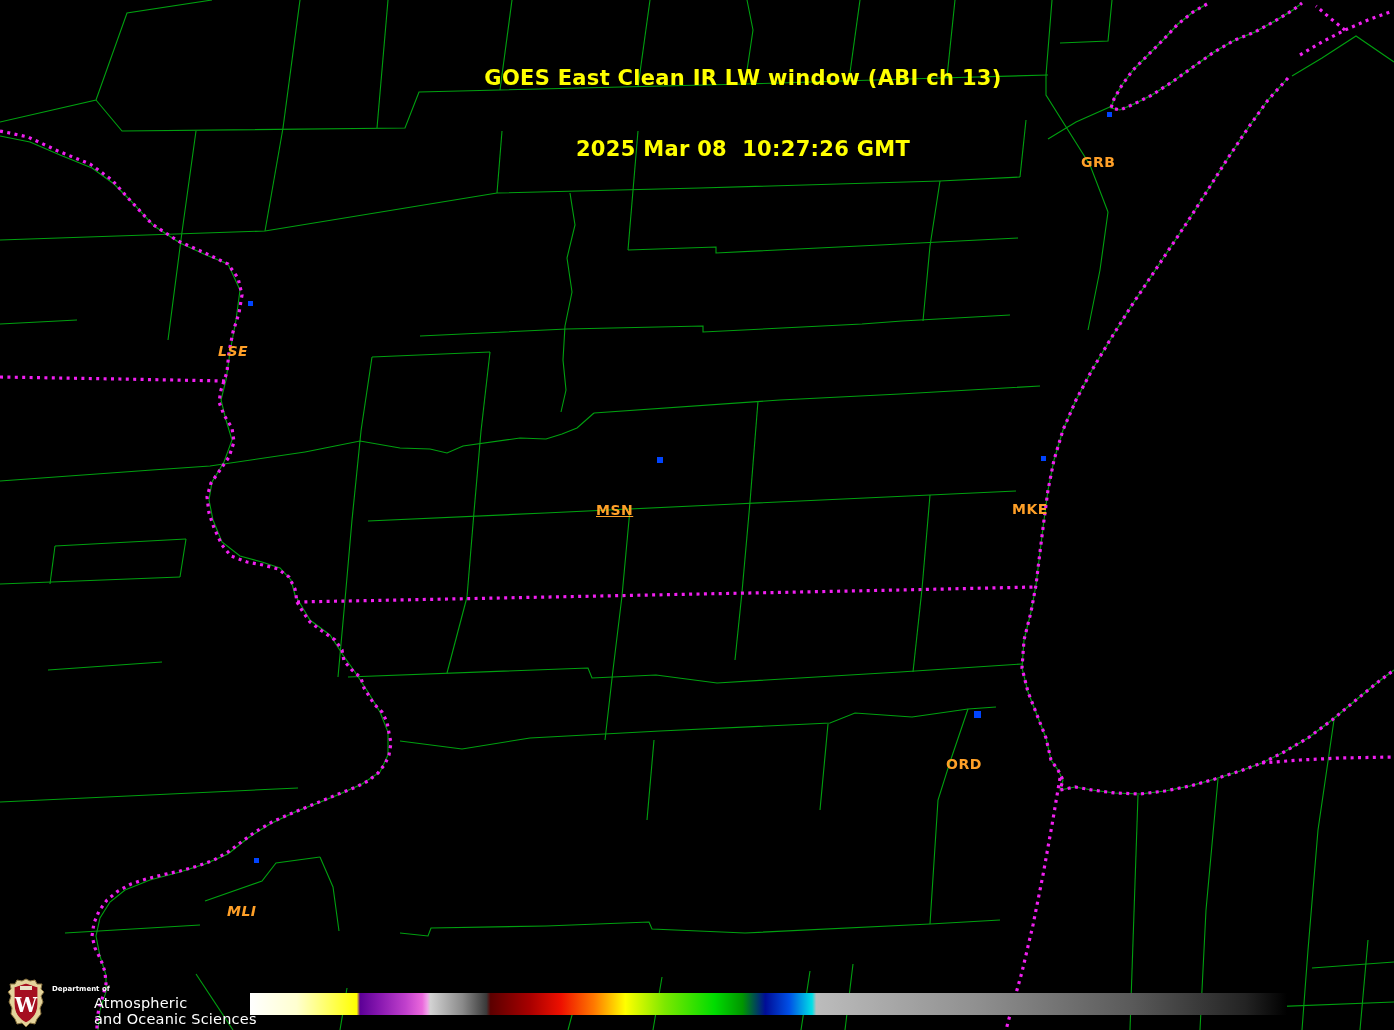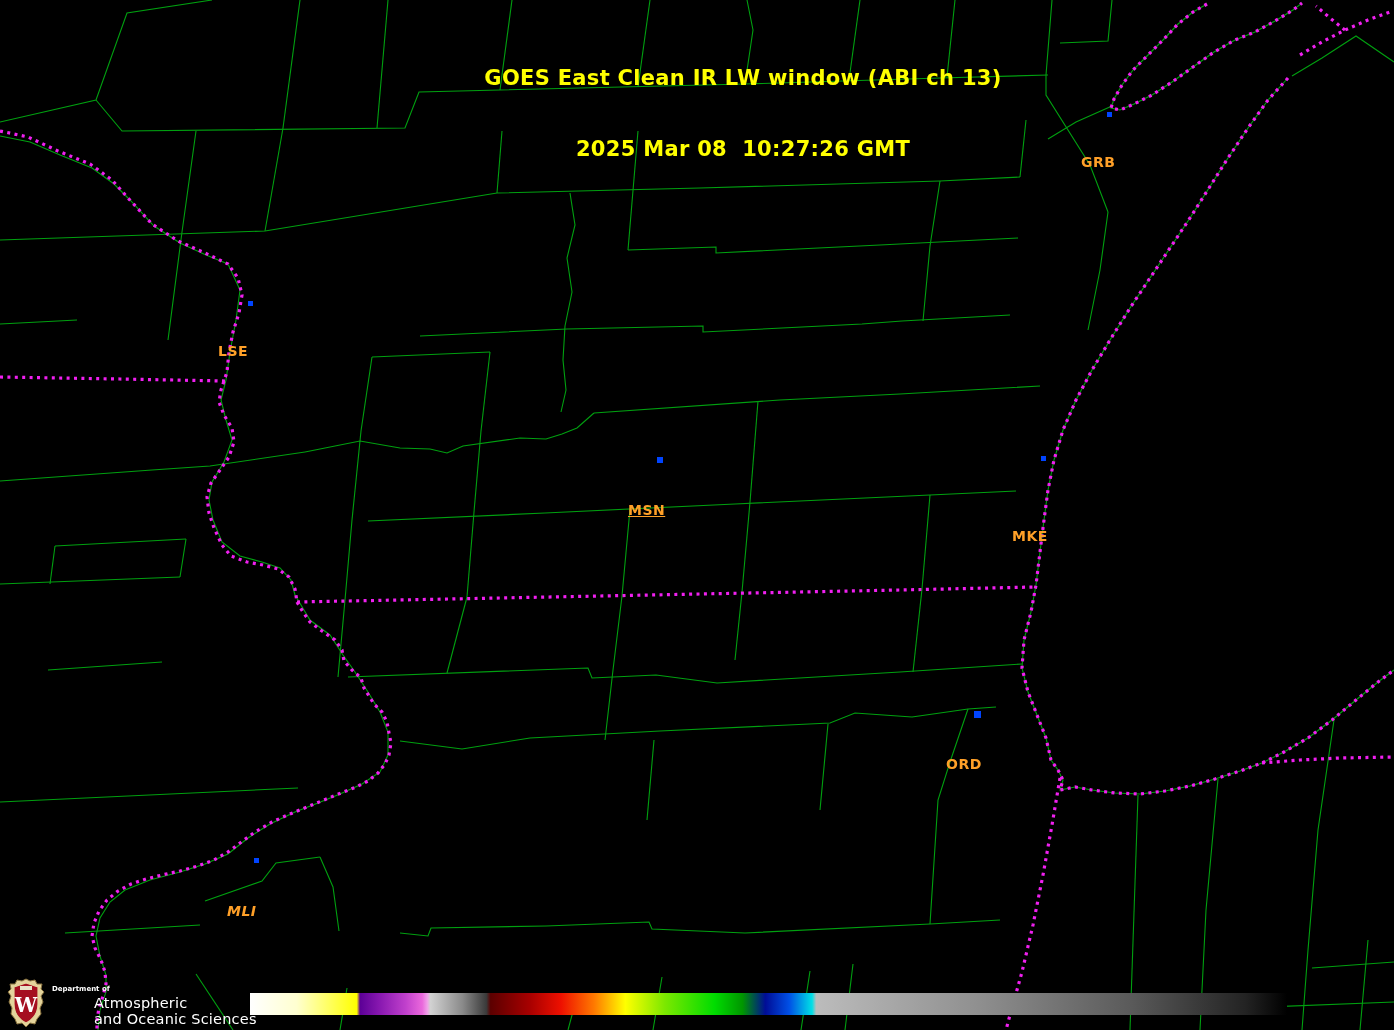--- a/index.html
+++ b/index.html
@@ -123,27 +123,27 @@
       </g>
   </svg>
 
   <div class="title-block" style="color: rgb(255, 255, 0);">
     <div>GOES East Clean IR LW window (ABI ch 13)</div>
     <div>2025 Mar 08  10:27:26 GMT</div>
   </div>
 
   <div id="stations">
       <div class="station-dot" style="left: 247.5px; top: 300.5px; width: 5px; height: 5px; background: rgb(0, 68, 255);"></div>
-      <div class="station-label" style="left: 218px; top: 305px;">LSE</div>
+      <div class="station-label" style="left: 218px; top: 305px; font-style: italic;">LSE</div>
       <div class="station-dot" style="left: 1106.5px; top: 111.5px; width: 5px; height: 5px; background: rgb(0, 68, 255);"></div>
       <div class="station-label" style="left: 1081px; top: 116px;">GRB</div>
       <div class="station-dot" style="left: 657px; top: 457px; width: 6px; height: 6px; background: rgb(0, 68, 255);"></div>
-      <div class="station-label" style="left: 628px; top: 464px; text-decoration: underline;">MSN</div>
+      <div class="station-label" style="left: 596px; top: 464px; text-decoration: underline;">MSN</div>
       <div class="station-dot" style="left: 1040.5px; top: 455.5px; width: 5px; height: 5px; background: rgb(0, 68, 255);"></div>
-      <div class="station-label" style="left: 1012px; top: 490px;">MKE</div>
+      <div class="station-label" style="left: 1012px; top: 463px;">MKE</div>
       <div class="station-dot" style="left: 973.5px; top: 710.5px; width: 7px; height: 7px; background: rgb(0, 68, 255);"></div>
       <div class="station-label" style="left: 946px; top: 718px;">ORD</div>
       <div class="station-dot" style="left: 253.5px; top: 857.5px; width: 5px; height: 5px; background: rgb(0, 68, 255);"></div>
       <div class="station-label" style="left: 227px; top: 865px; font-style: italic;">MLI</div>
     </div>
 
   <div id="colorbar" style="left: 250px; top: 993px; width: 1037px; height: 22px; background: linear-gradient(to right, rgb(255, 255, 255) 0%, rgb(255, 255, 208) 4.5%, rgb(255, 255, 0) 10.3%, rgb(92, 0, 150) 10.6%, rgb(136, 24, 176) 12.5%, rgb(192, 64, 204) 15%, rgb(234, 104, 220) 16.6%, rgb(240, 160, 232) 17.1%, rgb(210, 210, 210) 17.4%, rgb(138, 138, 138) 20.5%, rgb(58, 58, 58) 22.8%, rgb(92, 0, 0) 23.2%, rgb(168, 0, 0) 27%, rgb(238, 16, 0) 30%, rgb(255, 122, 0) 33.2%, rgb(255, 255, 0) 36.2%, rgb(124, 232, 0) 40%, rgb(0, 220, 0) 44.8%, rgb(0, 150, 0) 47.5%, rgb(0, 13, 150) 49.7%, rgb(0, 80, 230) 52%, rgb(0, 224, 230) 54.2%, rgb(188, 188, 188) 54.6%, rgb(144, 144, 144) 70%, rgb(90, 90, 90) 85%, rgb(35, 35, 35) 96%, rgb(0, 0, 0) 100%);"></div>
 
   <div id="logo">
     <svg width="38" height="50" viewBox="0 0 38 50">

